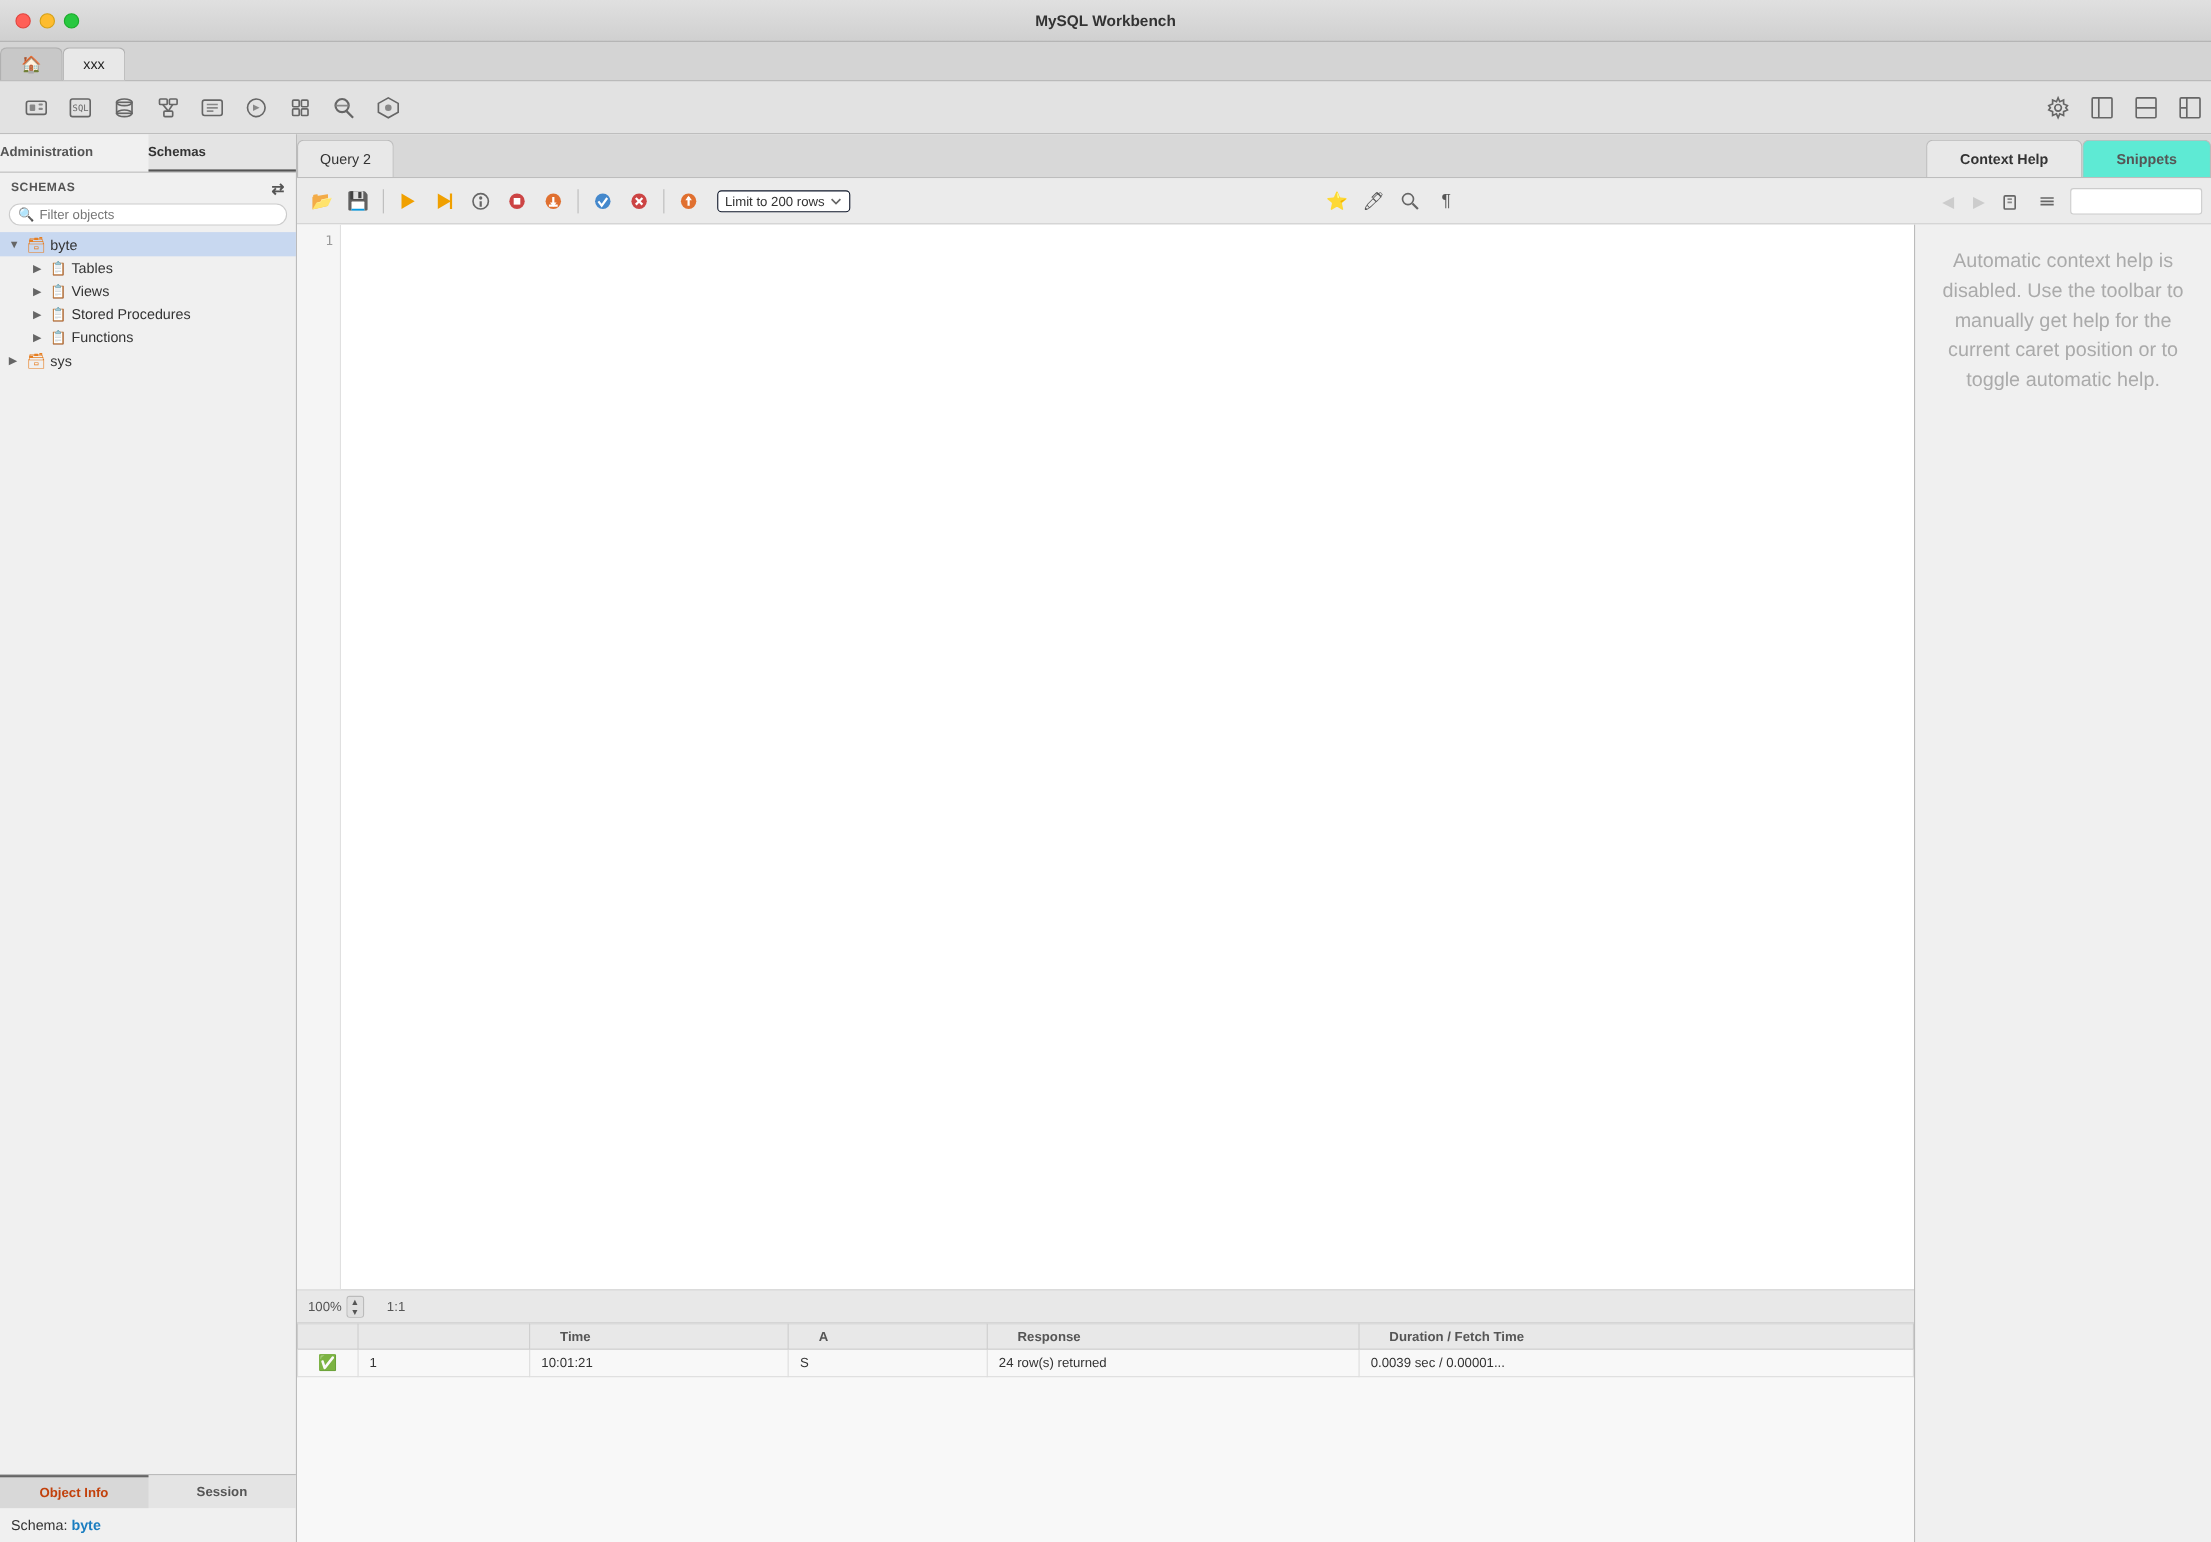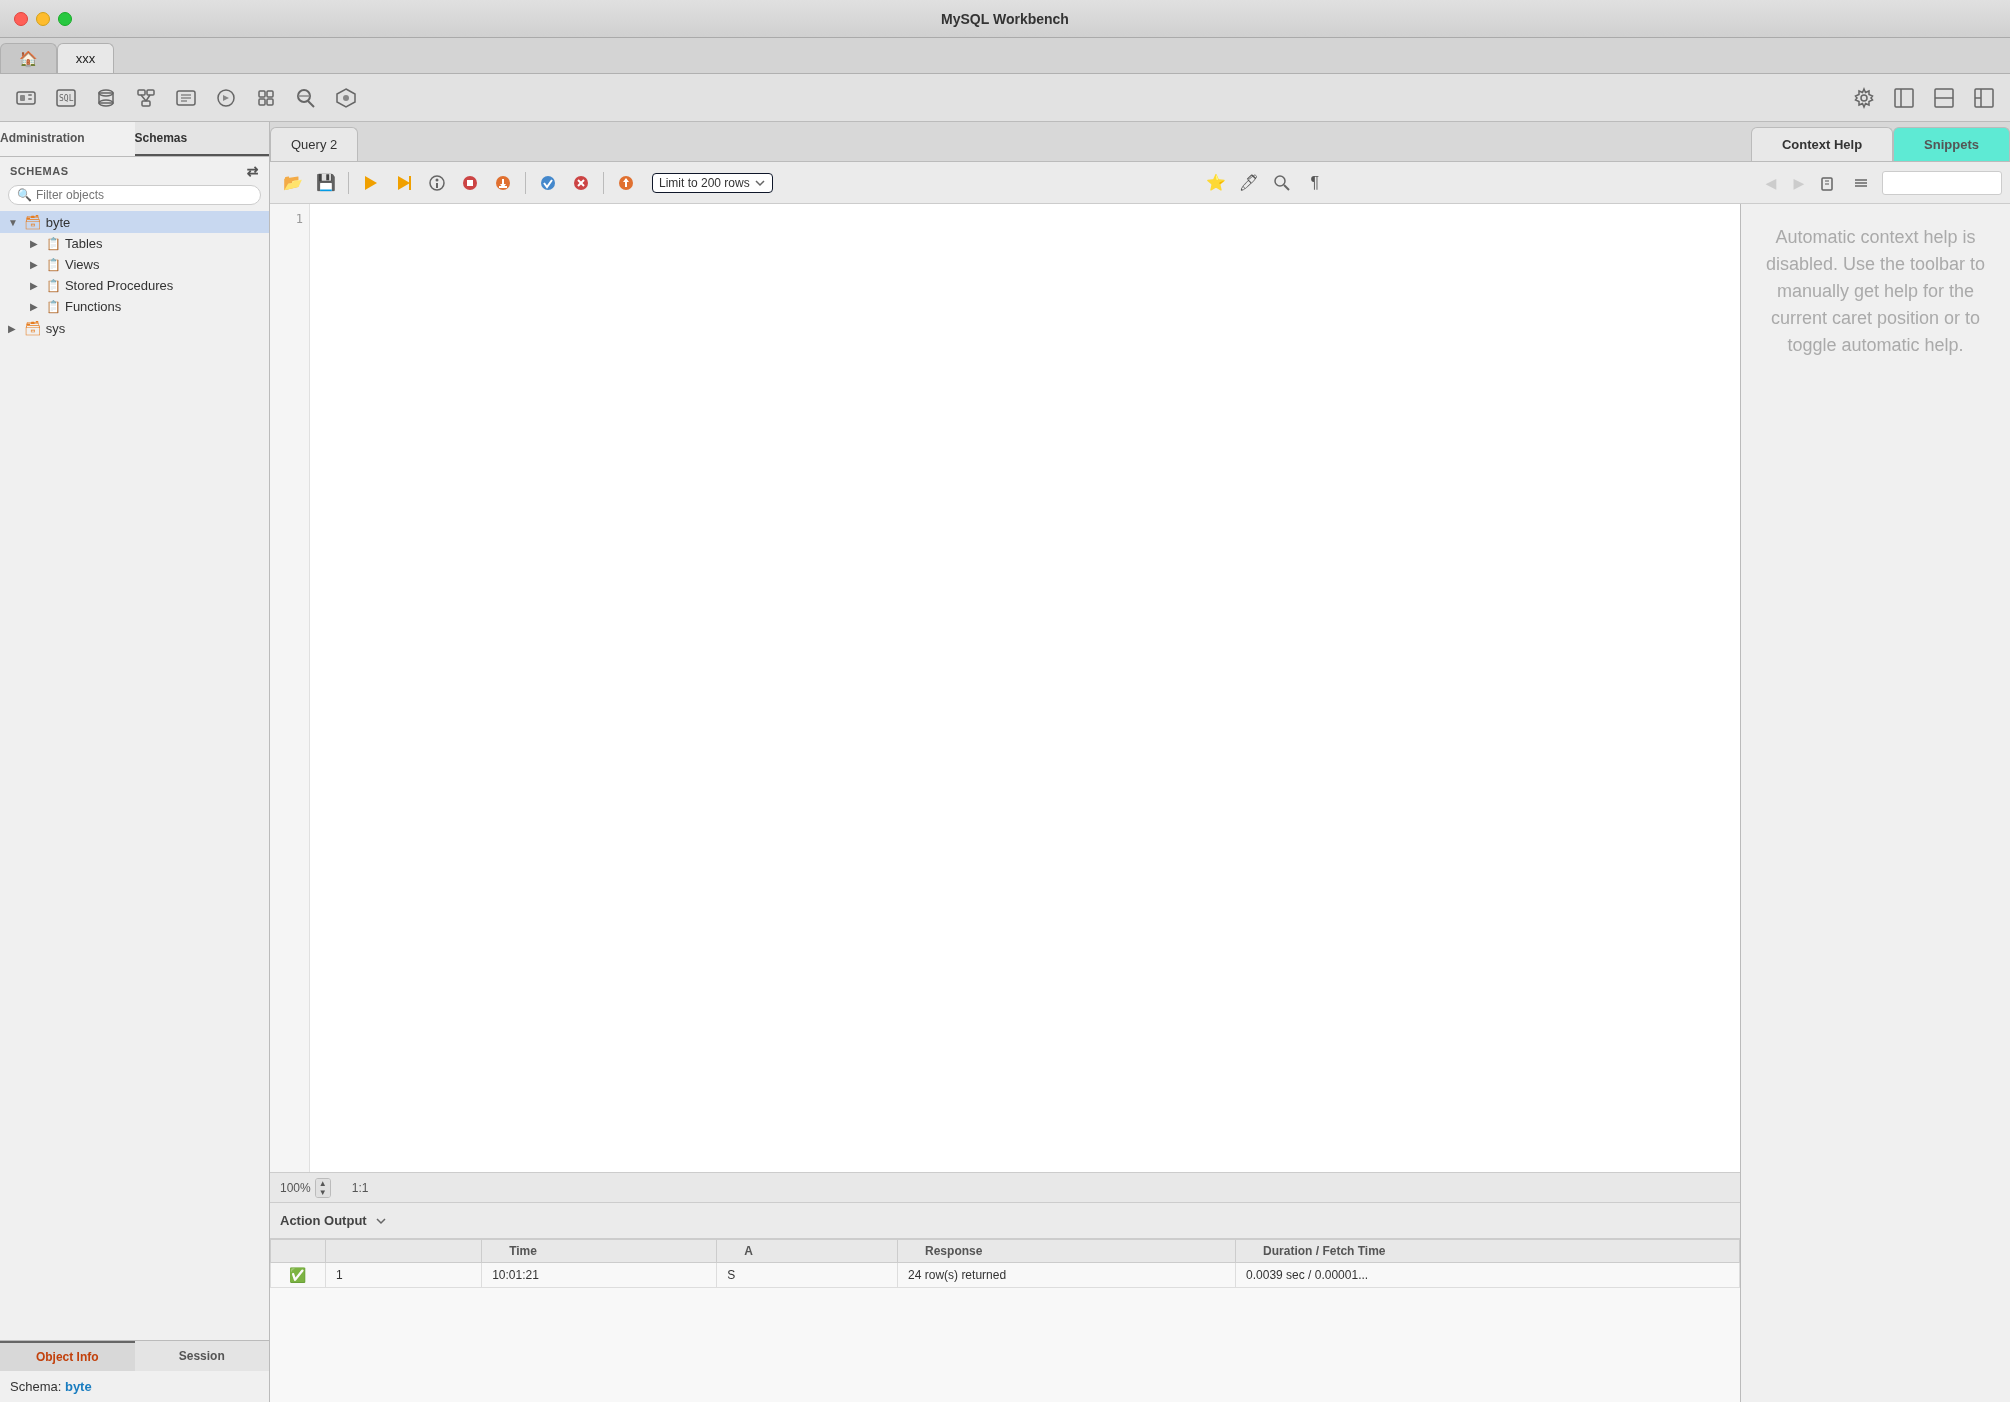--- a/index.html
+++ b/index.html
@@ -64,21 +64,21 @@
       height: 48px;
       background: #e2e2e2;
       display: flex;
       align-items: center;
       padding: 0 8px;
       border-bottom: 1px solid #bbb;
       gap: 4px;
     }
     .toolbar-btn {
       width: 36px; height: 34px;
-      display: flex; align-items: center; justify-content: center;
+      display: flex; align-items: center; justify-content: flex-end;
       border-radius: 4px;
       cursor: pointer;
       font-size: 18px;
       color: #15803d;
     }
     .toolbar-spacer { flex: 1; }
     .toolbar-right { display: flex; align-items: center; gap: 4px; }
 
     
     .content-area {
@@ -729,26 +729,20 @@
               <span>100%</span>
               <div class="zoom-stepper">
                 <div>▲</div>
                 <div>▼</div>
               </div>
             </div>
             <span>1:1</span>
           </div>
 
           <div class="output-panel">
-            <div class="output-header">
-              <span>Action Output</span>
-              <svg width="16" height="16" viewBox="0 0 16 16">
-                  <path d="M4 6 L8 10 L12 6" fill="none" stroke="#666" stroke-width="1.5"></path>
-                </svg>
-            </div>
             <div class="output-table">
               <table>
                 <thead>
                   <tr>
                     <th></th>
                     <th></th>
                     <th>Time</th>
                     <th>A</th>
                     <th>Response</th>
                     <th>Duration / Fetch Time</th>

